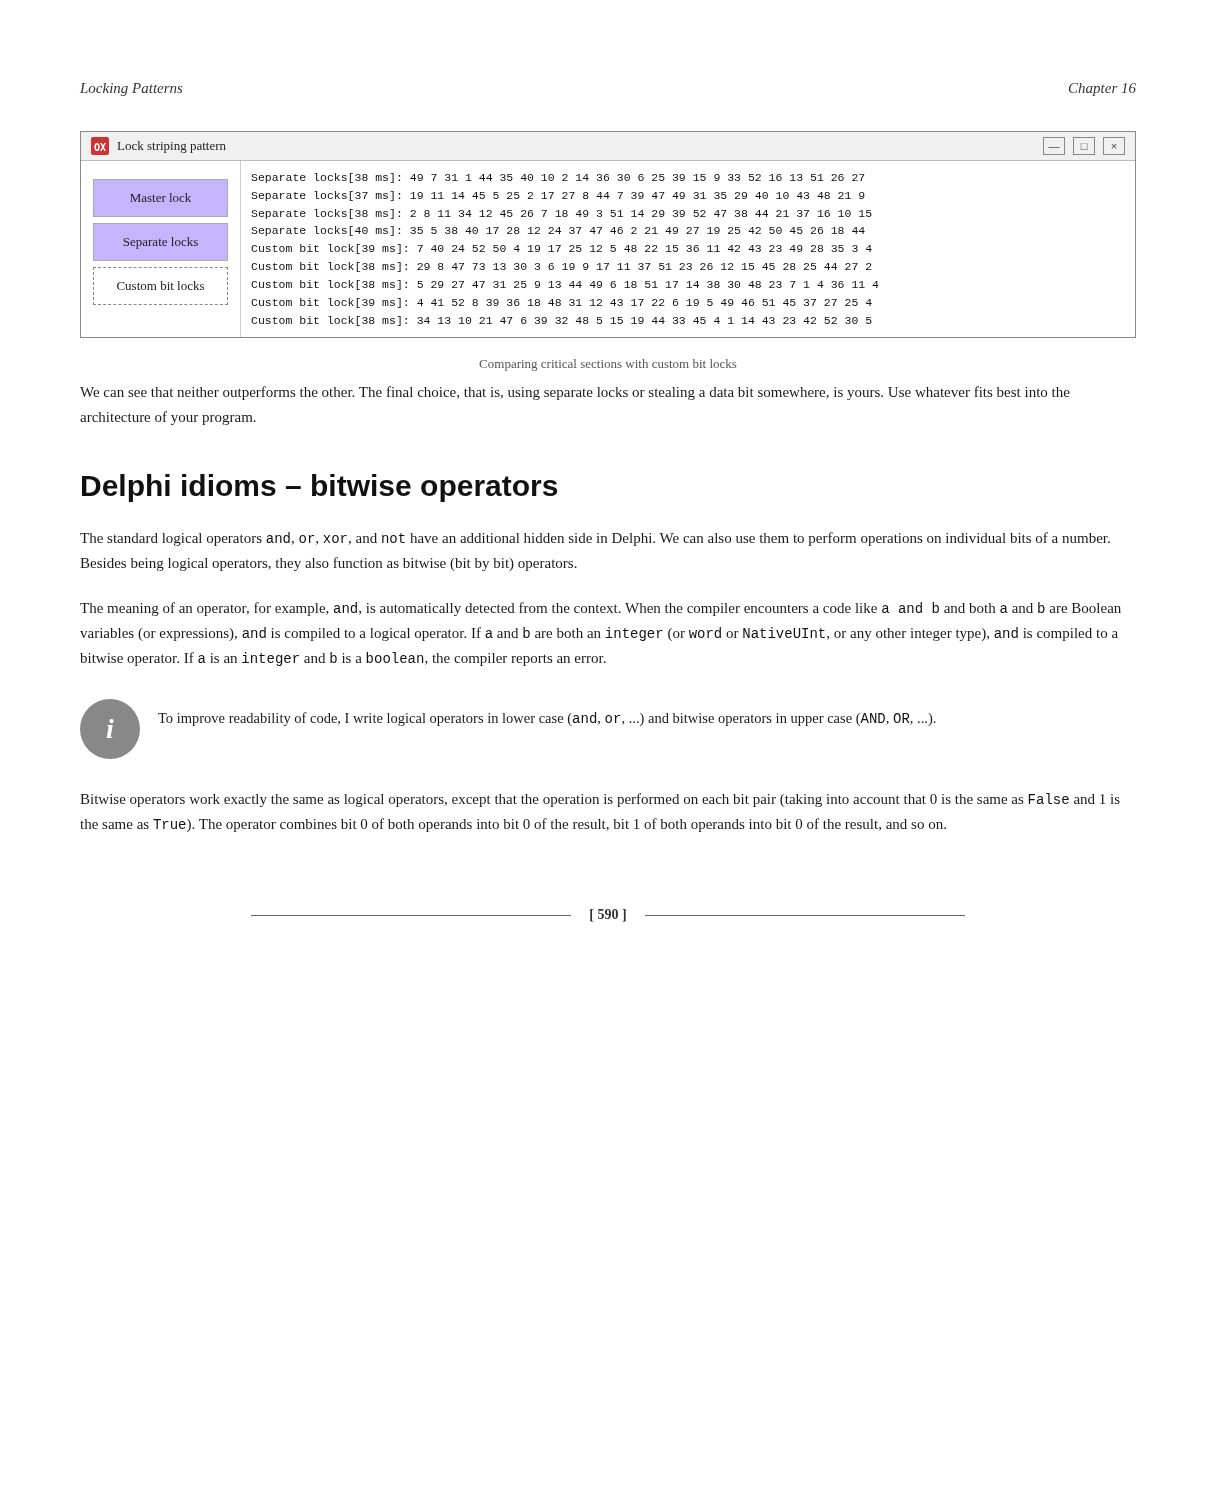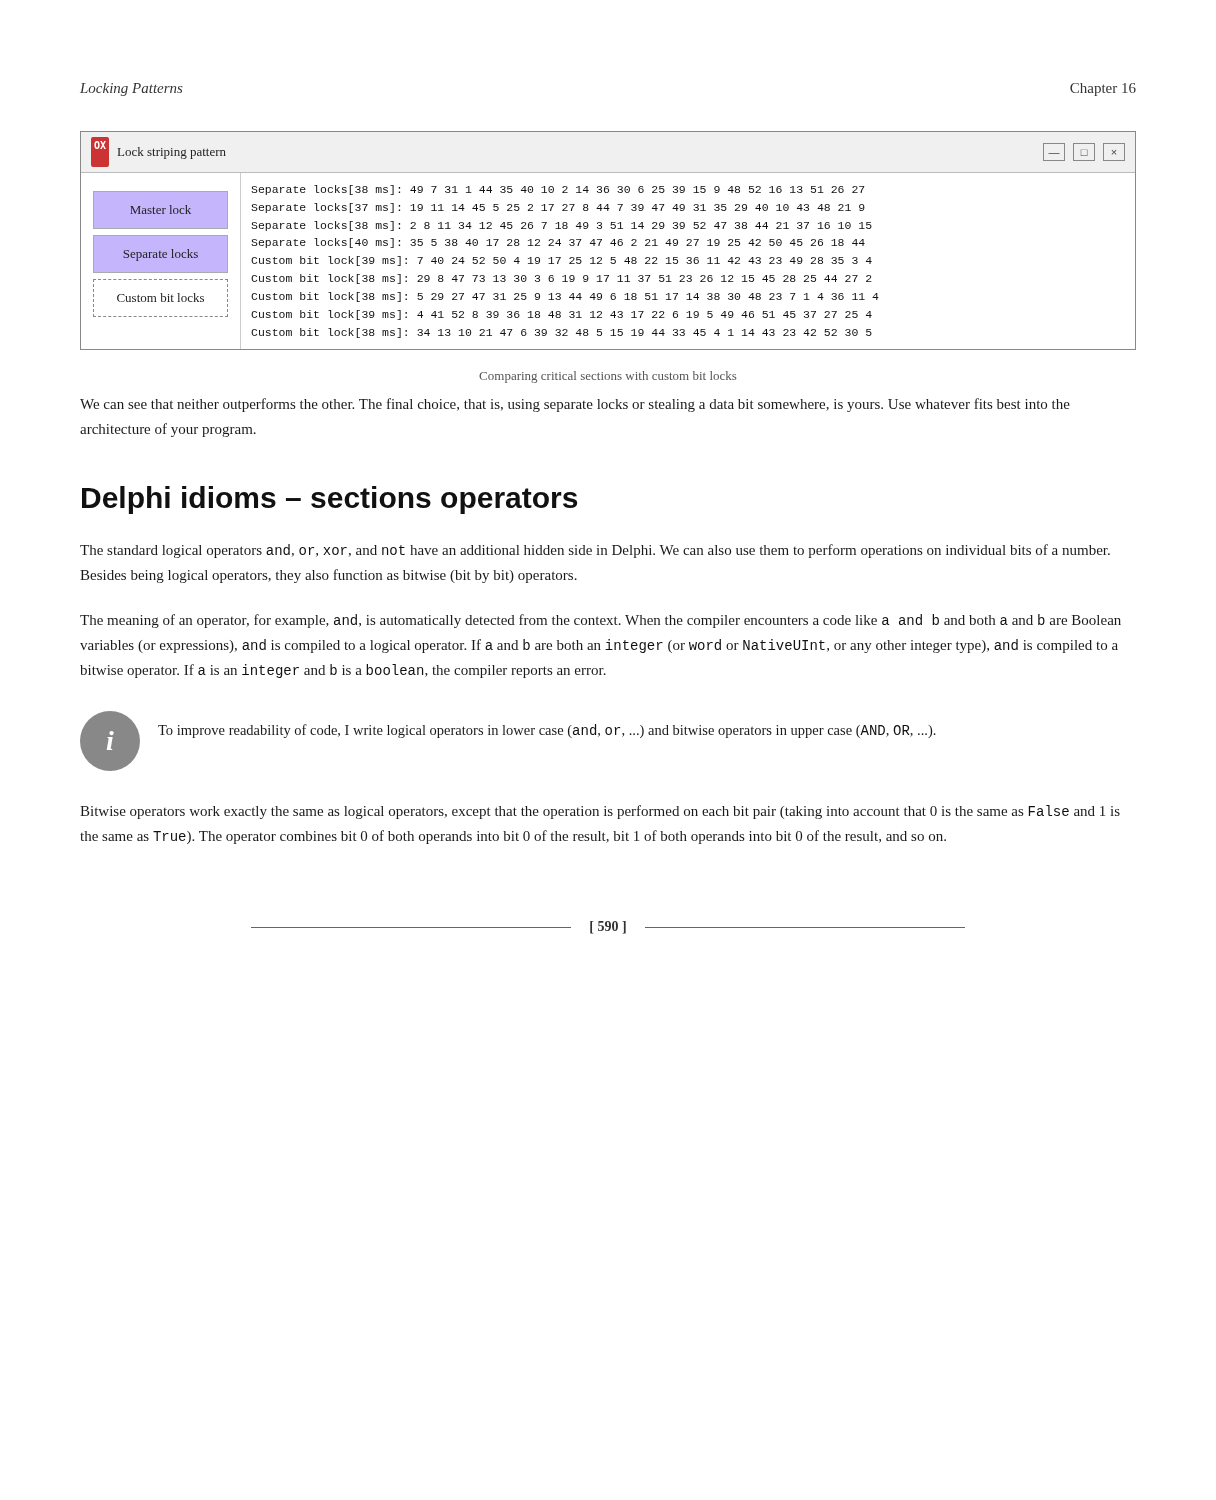--- a/index.html
+++ b/index.html
@@ -28,20 +28,21 @@
       margin-bottom: 30px;
       padding-bottom: 4px;
       margin-top: 30px;
     }
     .page-header .left-title {
       font-style: italic;
       font-size: 15px;
       color: #333;
     }
     .page-header .right-title {
+      font-style: italic;
       font-size: 15px;
       color: #333;
     }
 
     
     .window-box {
       border: 1px solid #888;
       margin-bottom: 18px;
     }
     .window-titlebar {
@@ -53,25 +54,25 @@
       padding: 5px 10px;
       font-size: 14px;
     }
     .window-titlebar-left {
       display: flex;
       align-items: center;
       gap: 8px;
     }
     .window-icon {
       width: 18px;
-      height: 30px;
+      height: 18px;
       background: #cc3333;
       border-radius: 2px;
       display: flex;
-      align-items: flex-start;
+      align-items: flex-end;
       justify-content: center;
       color: #fff;
       font-size: 11px;
       font-weight: bold;
       font-family: monospace;
     }
     .window-title-text {
       font-size: 13px;
       color: #222;
     }
@@ -263,39 +264,39 @@
         <div class="sidebar-item">
           <span>Separate locks</span>
         </div>
         <div class="sidebar-item active">
           <span>Custom bit locks</span>
         </div>
       </div>
 
       <div class="data-area">
         <div class="data-lines" id="data-lines-container">
-        <div>Separate locks[38 ms]: 49 7 31 1 44 35 40 10 2 14 36 30 6 25 39 15 9 48 52 16 13 51 26 27</div>
+        <div>Separate locks[38 ms]: 49 7 31 1 44 35 40 10 2 14 36 30 6 25 39 15 9 33 52 16 13 51 26 27</div>
             <div>Separate locks[37 ms]: 19 11 14 45 5 25 2 17 27 8 44 7 39 47 49 31 35 29 40 10 43 48 21 9</div>
             <div>Separate locks[38 ms]: 2 8 11 34 12 45 26 7 18 49 3 51 14 29 39 52 47 38 44 21 37 16 10 15</div>
             <div>Separate locks[40 ms]: 35 5 38 40 17 28 12 24 37 47 46 2 21 49 27 19 25 42 50 45 26 18 44</div>
             <div>Custom bit lock[39 ms]: 7 40 24 52 50 4 19 17 25 12 5 48 22 15 36 11 42 43 23 49 28 35 3 4</div>
             <div>Custom bit lock[38 ms]: 29 8 47 73 13 30 3 6 19 9 17 11 37 51 23 26 12 15 45 28 25 44 27 2</div>
             <div>Custom bit lock[38 ms]: 5 29 27 47 31 25 9 13 44 49 6 18 51 17 14 38 30 48 23 7 1 4 36 11 4</div>
             <div>Custom bit lock[39 ms]: 4 41 52 8 39 36 18 48 31 12 43 17 22 6 19 5 49 46 51 45 37 27 25 4</div>
             <div>Custom bit lock[38 ms]: 34 13 10 21 47 6 39 32 48 5 15 19 44 33 45 4 1 14 43 23 42 52 30 5</div>
           </div>
       </div>
     </div>
   </div>
 
   <div class="figure-caption">Comparing critical sections with custom bit locks</div>
 
   <p class="body-text">We can see that neither outperforms the other. The final choice, that is, using separate locks or stealing a data bit somewhere, is yours. Use whatever fits best into the architecture of your program.</p>
 
-  <h2 class="section-heading">Delphi idioms – sections operators</h2>
+  <h2 class="section-heading">Delphi idioms – bitwise operators</h2>
 
   <p class="body-text">
     The standard logical operators <code>and</code>, <code>or</code>, <code>xor</code>, and <code>not</code> have an additional hidden side in Delphi. We can also use them to perform operations on individual bits of a number. Besides being logical operators, they also function as bitwise (bit by bit) operators.
   </p>
 
   <p class="body-text">
     The meaning of an operator, for example, <code>and</code>, is automatically detected from the context. When the compiler encounters a code like <code>a&nbsp;and&nbsp;b</code> and both <code>a</code> and <code>b</code> are Boolean variables (or expressions), <code>and</code> is compiled to a logical operator. If <code>a</code> and <code>b</code> are both an <code>integer</code> (or <code>word</code> or <code>NativeUInt</code>, or any other integer type), <code>and</code> is compiled to a bitwise operator. If <code>a</code> is an <code>integer</code> and <code>b</code> is a <code>boolean</code>, the compiler reports an error.
   </p>
 
   <div class="info-box">

